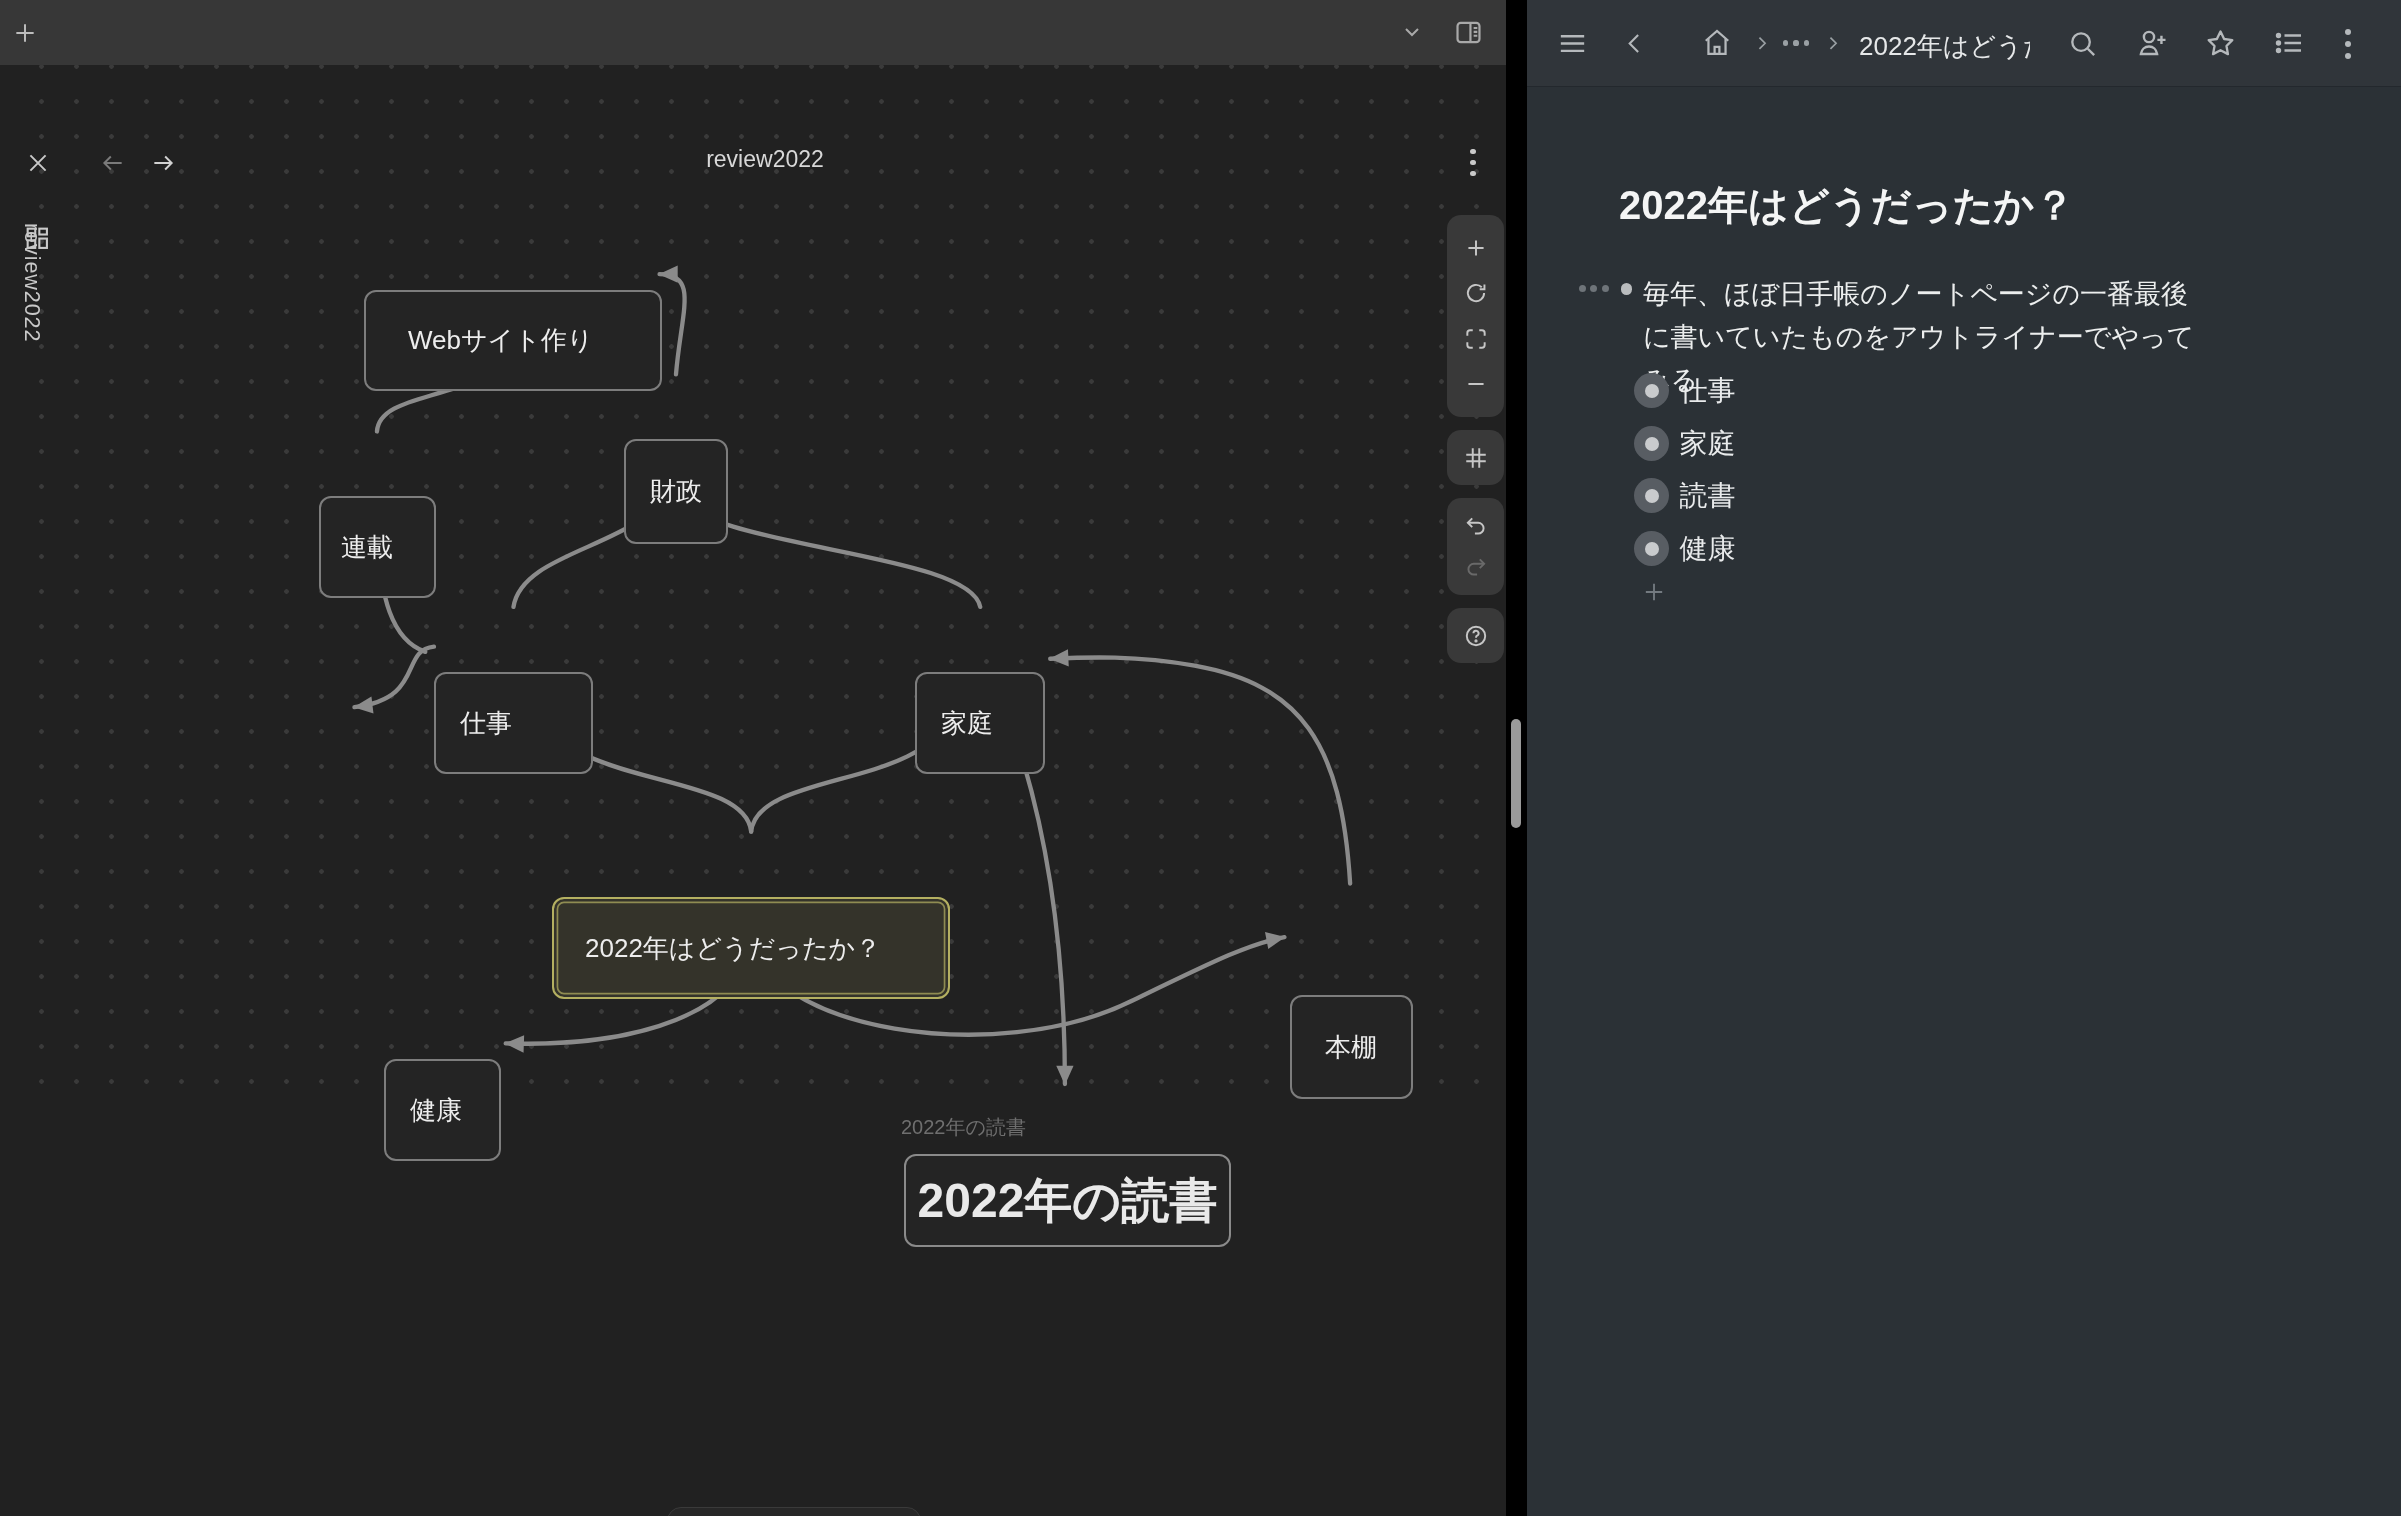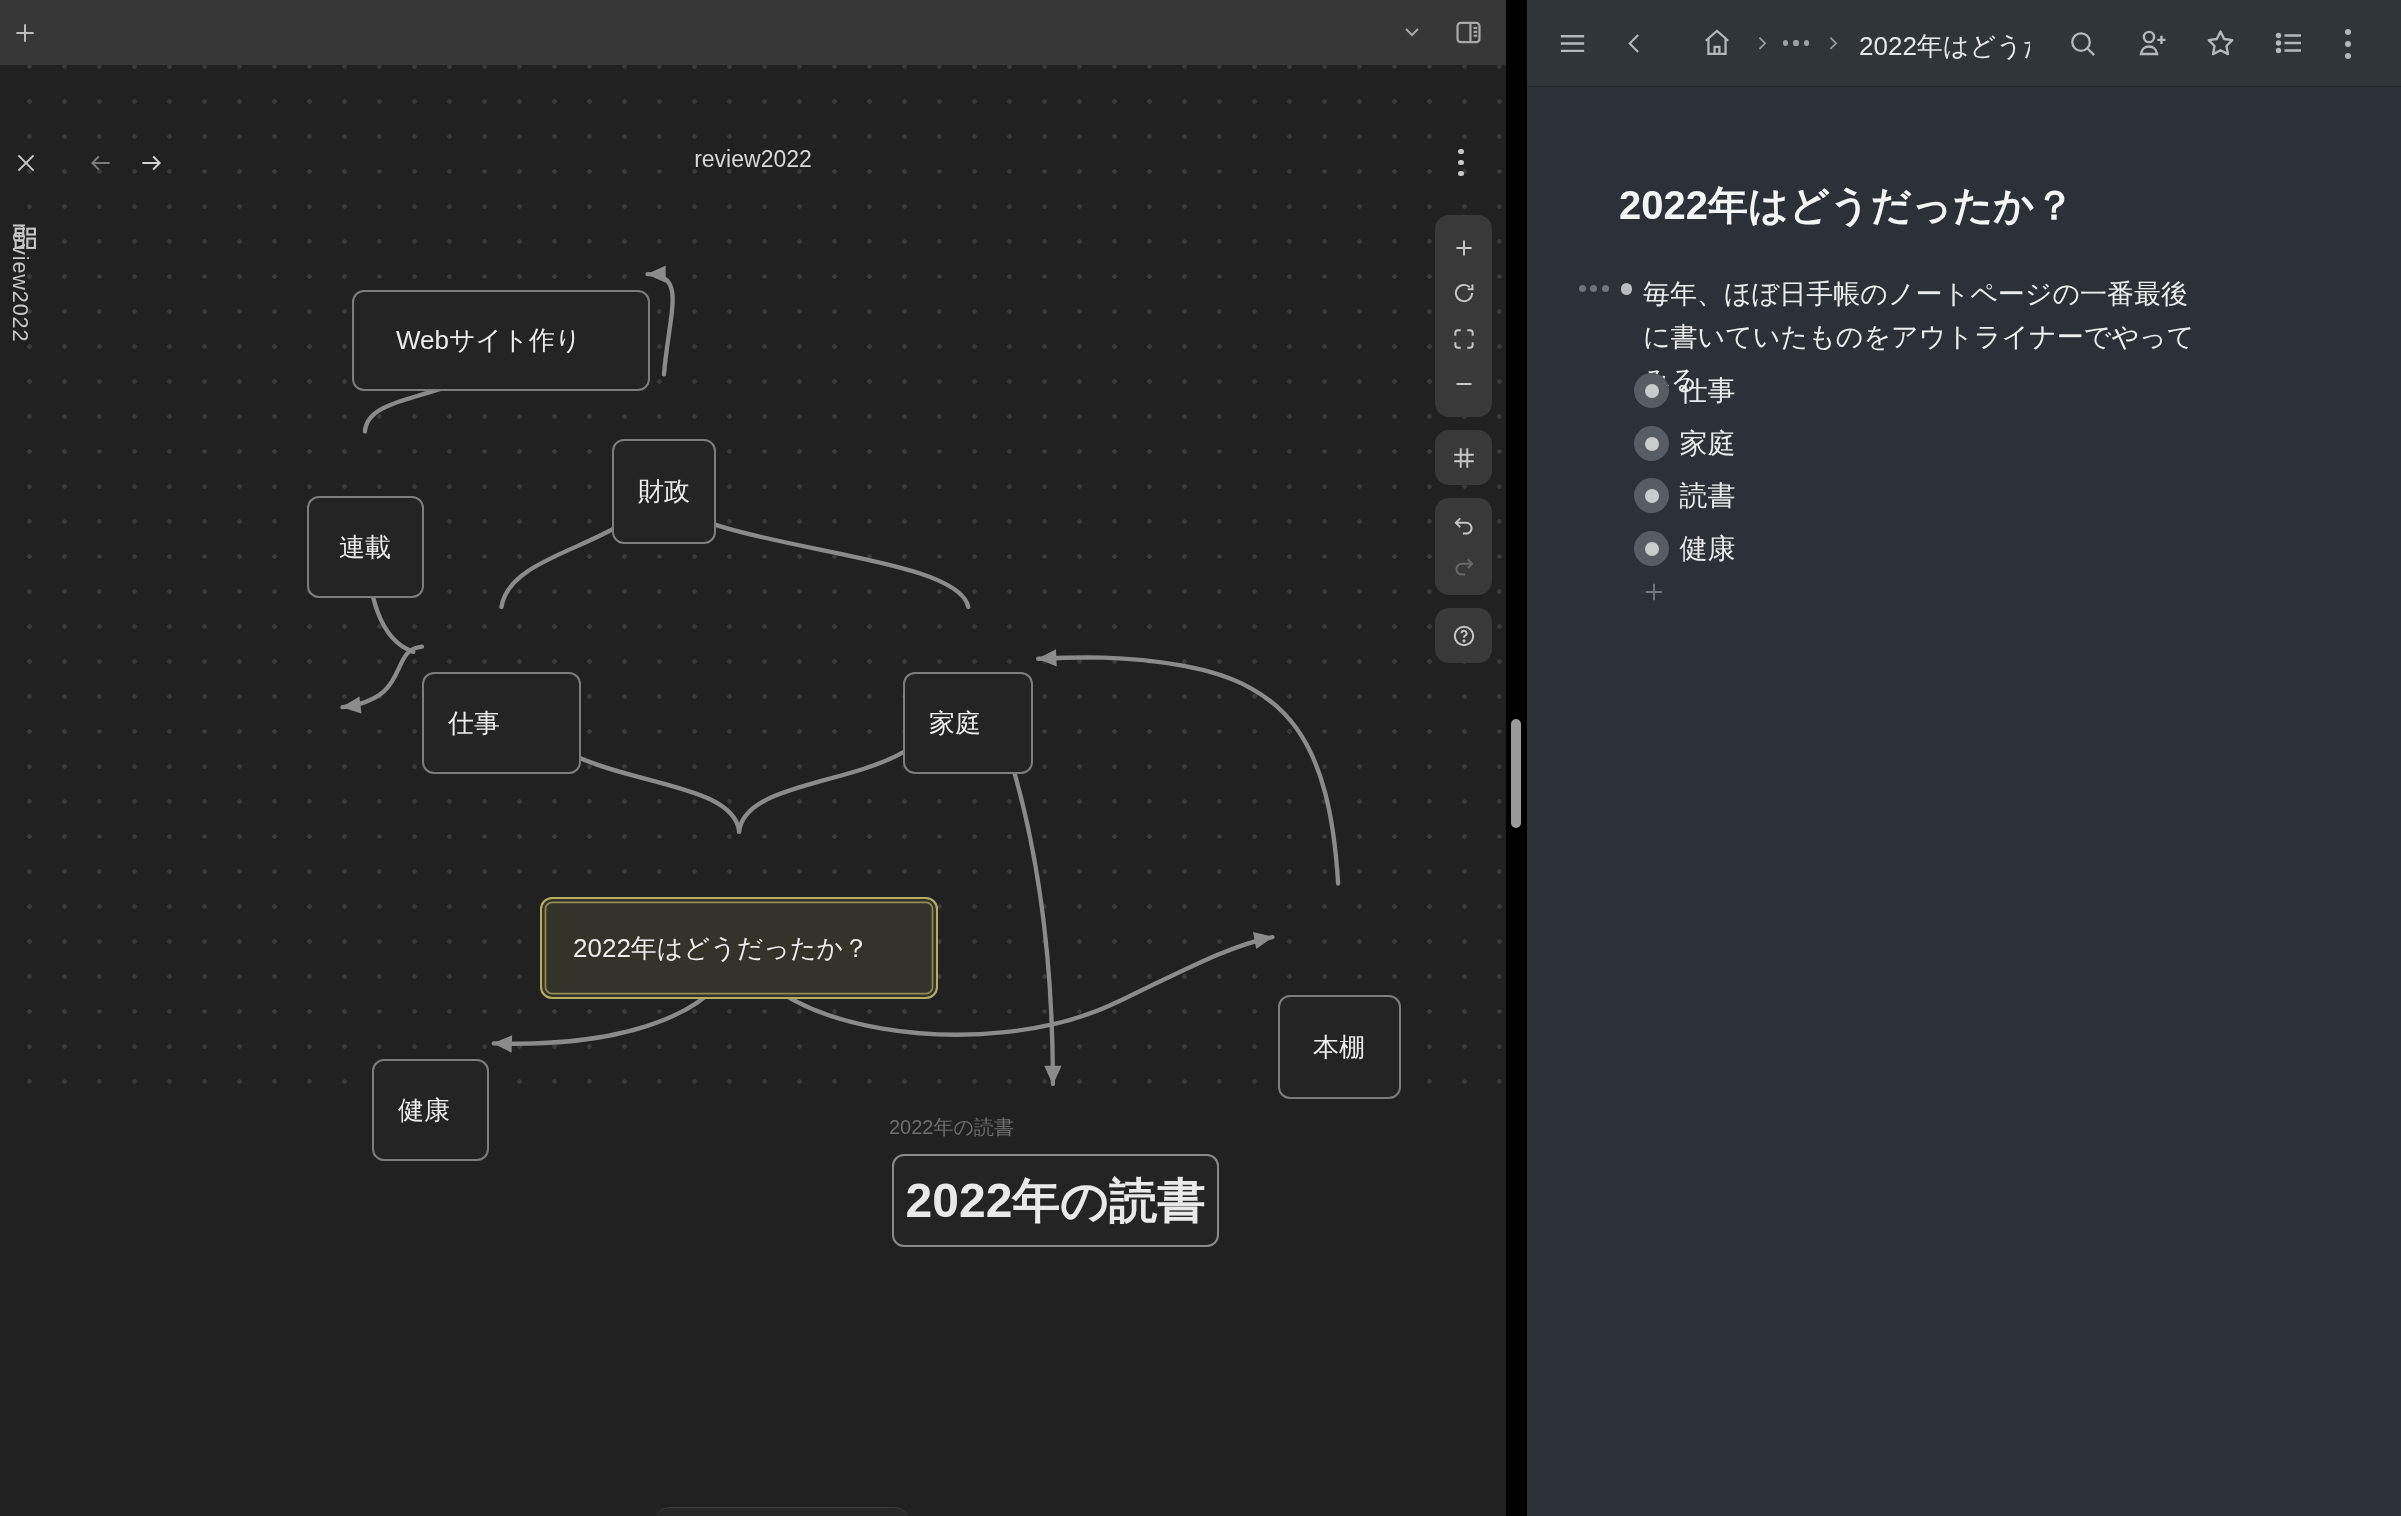--- a/index.html
+++ b/index.html
@@ -3,21 +3,21 @@
 <meta charset="utf-8">
 <style>
   html,body{margin:0;padding:0;background:#000;}
   #app{position:relative;width:2401px;height:1516px;overflow:hidden;
        font-family:"Liberation Sans","DejaVu Sans",sans-serif;
        -webkit-font-smoothing:antialiased;}
   
   #left-pane{position:absolute;left:0;top:0;width:1506px;height:1516px;background:#212121;}
   #tab-bar{position:absolute;left:0;top:0;width:1506px;height:65px;background:#373737;}
   .icon-btn{position:absolute;display:flex;align-items:center;justify-content:center;cursor:pointer;}
-  #canvas{position:absolute;left:0;top:65px;width:1506px;height:1049px;background:#212121;
+  #canvas{position:absolute;left:12px;top:65px;width:1506px;height:1049px;background:#212121;
           background-image:radial-gradient(circle,#3a3a3a 2px,rgba(0,0,0,0) 2.5px);
           background-size:35px 35px;background-position:12px 19px;}
   #canvas-title{position:absolute;left:0;top:81px;width:1506px;text-align:center;
                 color:#d8d8d8;font-size:23px;}
   #vertical-tab{position:absolute;left:7px;top:158px;height:190px;writing-mode:vertical-rl;
                 color:#c8c8c8;font-size:21.6px;letter-spacing:0.9px;}
   
   .node{position:absolute;background:#242424;border:2.6px solid #7d7d7d;border-radius:12px;
         color:#ededed;font-size:26px;display:flex;align-items:center;box-sizing:border-box;
         padding-left:24px;white-space:nowrap;}
@@ -131,21 +131,21 @@
           <rect x="4" y="4" width="6.5" height="6.5"></rect>
             <rect x="14" y="4" width="6.5" height="5"></rect>
           <rect x="4" y="14" width="6.5" height="6.5"></rect>
             <rect x="14" y="12.5" width="6.5" height="8"></rect>
         </svg>
       </div>
       <div id="vertical-tab">review2022</div>
 
       <div class="node" style="left:344px;top:225px;width:298px;height:101px;padding-left:42px;margin-left:8px;">Webサイト作り</div>
       <div class="node" style="left:612px;top:374px;width:104px;height:105px;font-family:Liberation Mono, monospace;">財政</div>
-      <div class="node" style="left:307px;top:431px;width:117px;height:102px;padding-left:30px;">連載</div>
+      <div class="node" style="left:307px;top:431px;width:117px;height:102px;padding-left:20px;">連載</div>
       <div class="node" style="left:422px;top:607px;width:159px;height:102px;">仕事</div>
       <div class="node" style="left:903px;top:607px;width:130px;height:102px;">家庭</div>
       <div class="node highlight" style="left:540px;top:832px;width:398px;height:102px;padding-left:31px;">2022年はどうだったか？</div>
       <div class="node" style="left:372px;top:994px;width:117px;height:102px;">健康</div>
       <div class="node" style="left:1278px;top:883px;width:123px;height:104px;padding-left:33px;margin-top:47px;">本棚</div>
       <div id="node-caption">2022年の読書</div>
       <div class="node big" style="left:892px;top:1089px;width:327px;height:93px;">2022年の読書</div>
 
       <div class="ctrl-panel" style="top:150px;height:202px;">
         <div class="icon-btn" style="position:static;">

